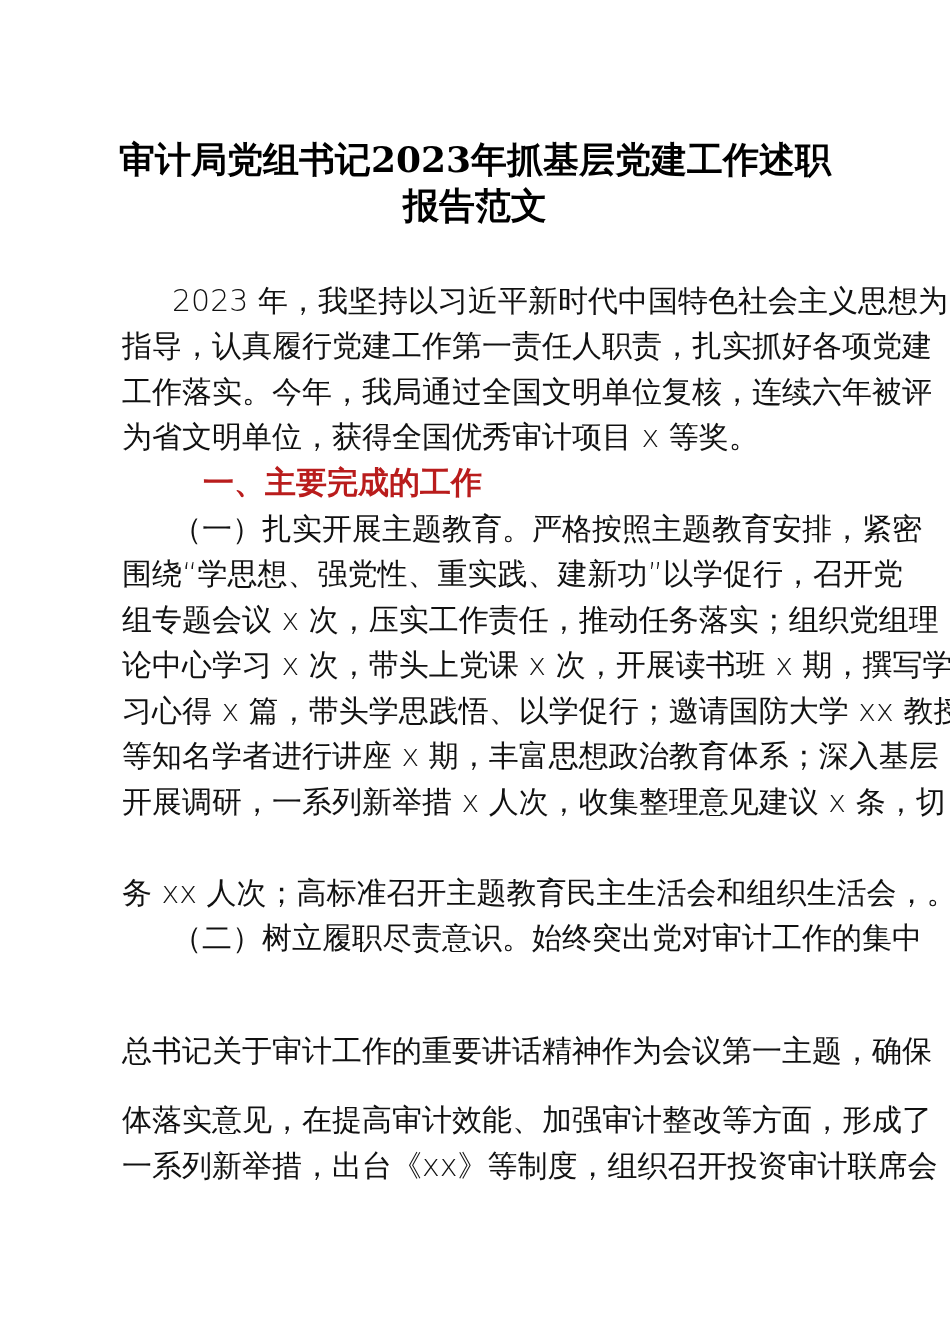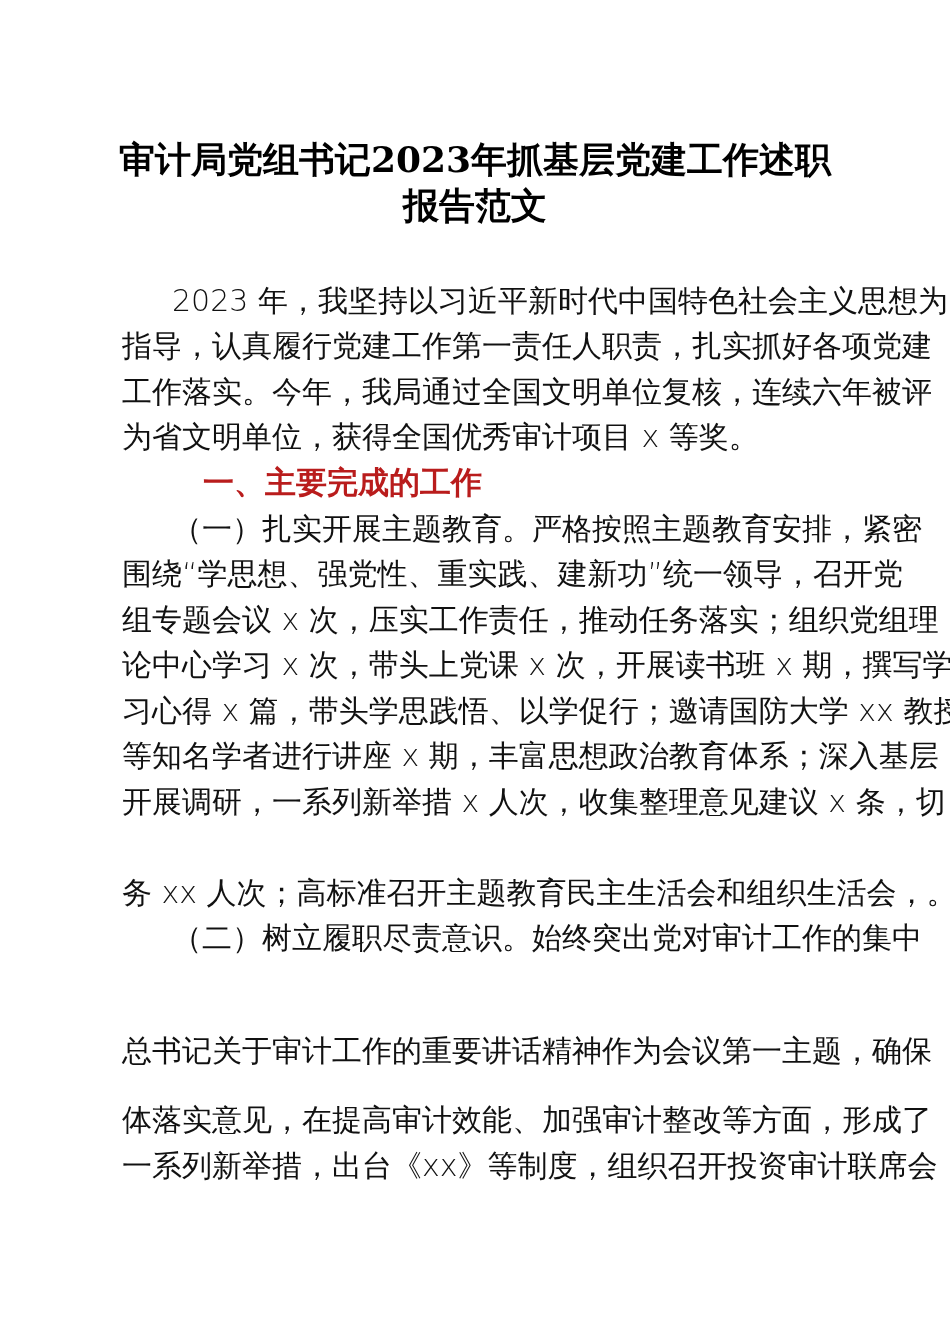--- a/index.html
+++ b/index.html
@@ -34,21 +34,21 @@
   <div class="title t2">报告范文</div>
 
   <div class="line indent" style="top:278px">2023 年，我坚持以习近平新时代中国特色社会主义思想为</div>
   <div class="line" style="top:323px">指导，认真履行党建工作第一责任人职责，扎实抓好各项党建</div>
   <div class="line" style="top:369px">工作落实。今年，我局通过全国文明单位复核，连续六年被评</div>
   <div class="line last" style="top:414px">为省文明单位，获得全国优秀审计项目 x 等奖。</div>
 
   <div class="heading" style="top:460px">一、主要完成的工作</div>
 
   <div class="line indent" style="top:506px">（一）扎实开展主题教育。严格按照主题教育安排，紧密</div>
-  <div class="line" style="top:551px">围绕“学思想、强党性、重实践、建新功”统一领导，召开党</div>
+  <div class="line" style="top:551px">围绕“学思想、强党性、重实践、建新功”以学促行，召开党</div>
   <div class="line" style="top:597px">组专题会议 x 次，压实工作责任，推动任务落实；组织党组理</div>
   <div class="line" style="top:642px">论中心学习 x 次，带头上党课 x 次，开展读书班 x 期，撰写学</div>
   <div class="line" style="top:688px">习心得 x 篇，带头学思践悟、以学促行；邀请国防大学 xx 教授</div>
   <div class="line" style="top:733px">等知名学者进行讲座 x 期，丰富思想政治教育体系；深入基层</div>
   <div class="line" style="top:779px">开展调研，一系列新举措 x 人次，收集整理意见建议 x 条，切</div>
   <div class="line" style="top:870px">务 xx 人次；高标准召开主题教育民主生活会和组织生活会，。</div>
 
   <div class="line indent" style="top:915px">（二）树立履职尽责意识。始终突出党对审计工作的集中</div>
   <div class="line" style="top:1028px">总书记关于审计工作的重要讲话精神作为会议第一主题，确保</div>
   <div class="line" style="top:1097px">体落实意见，在提高审计效能、加强审计整改等方面，形成了</div>

